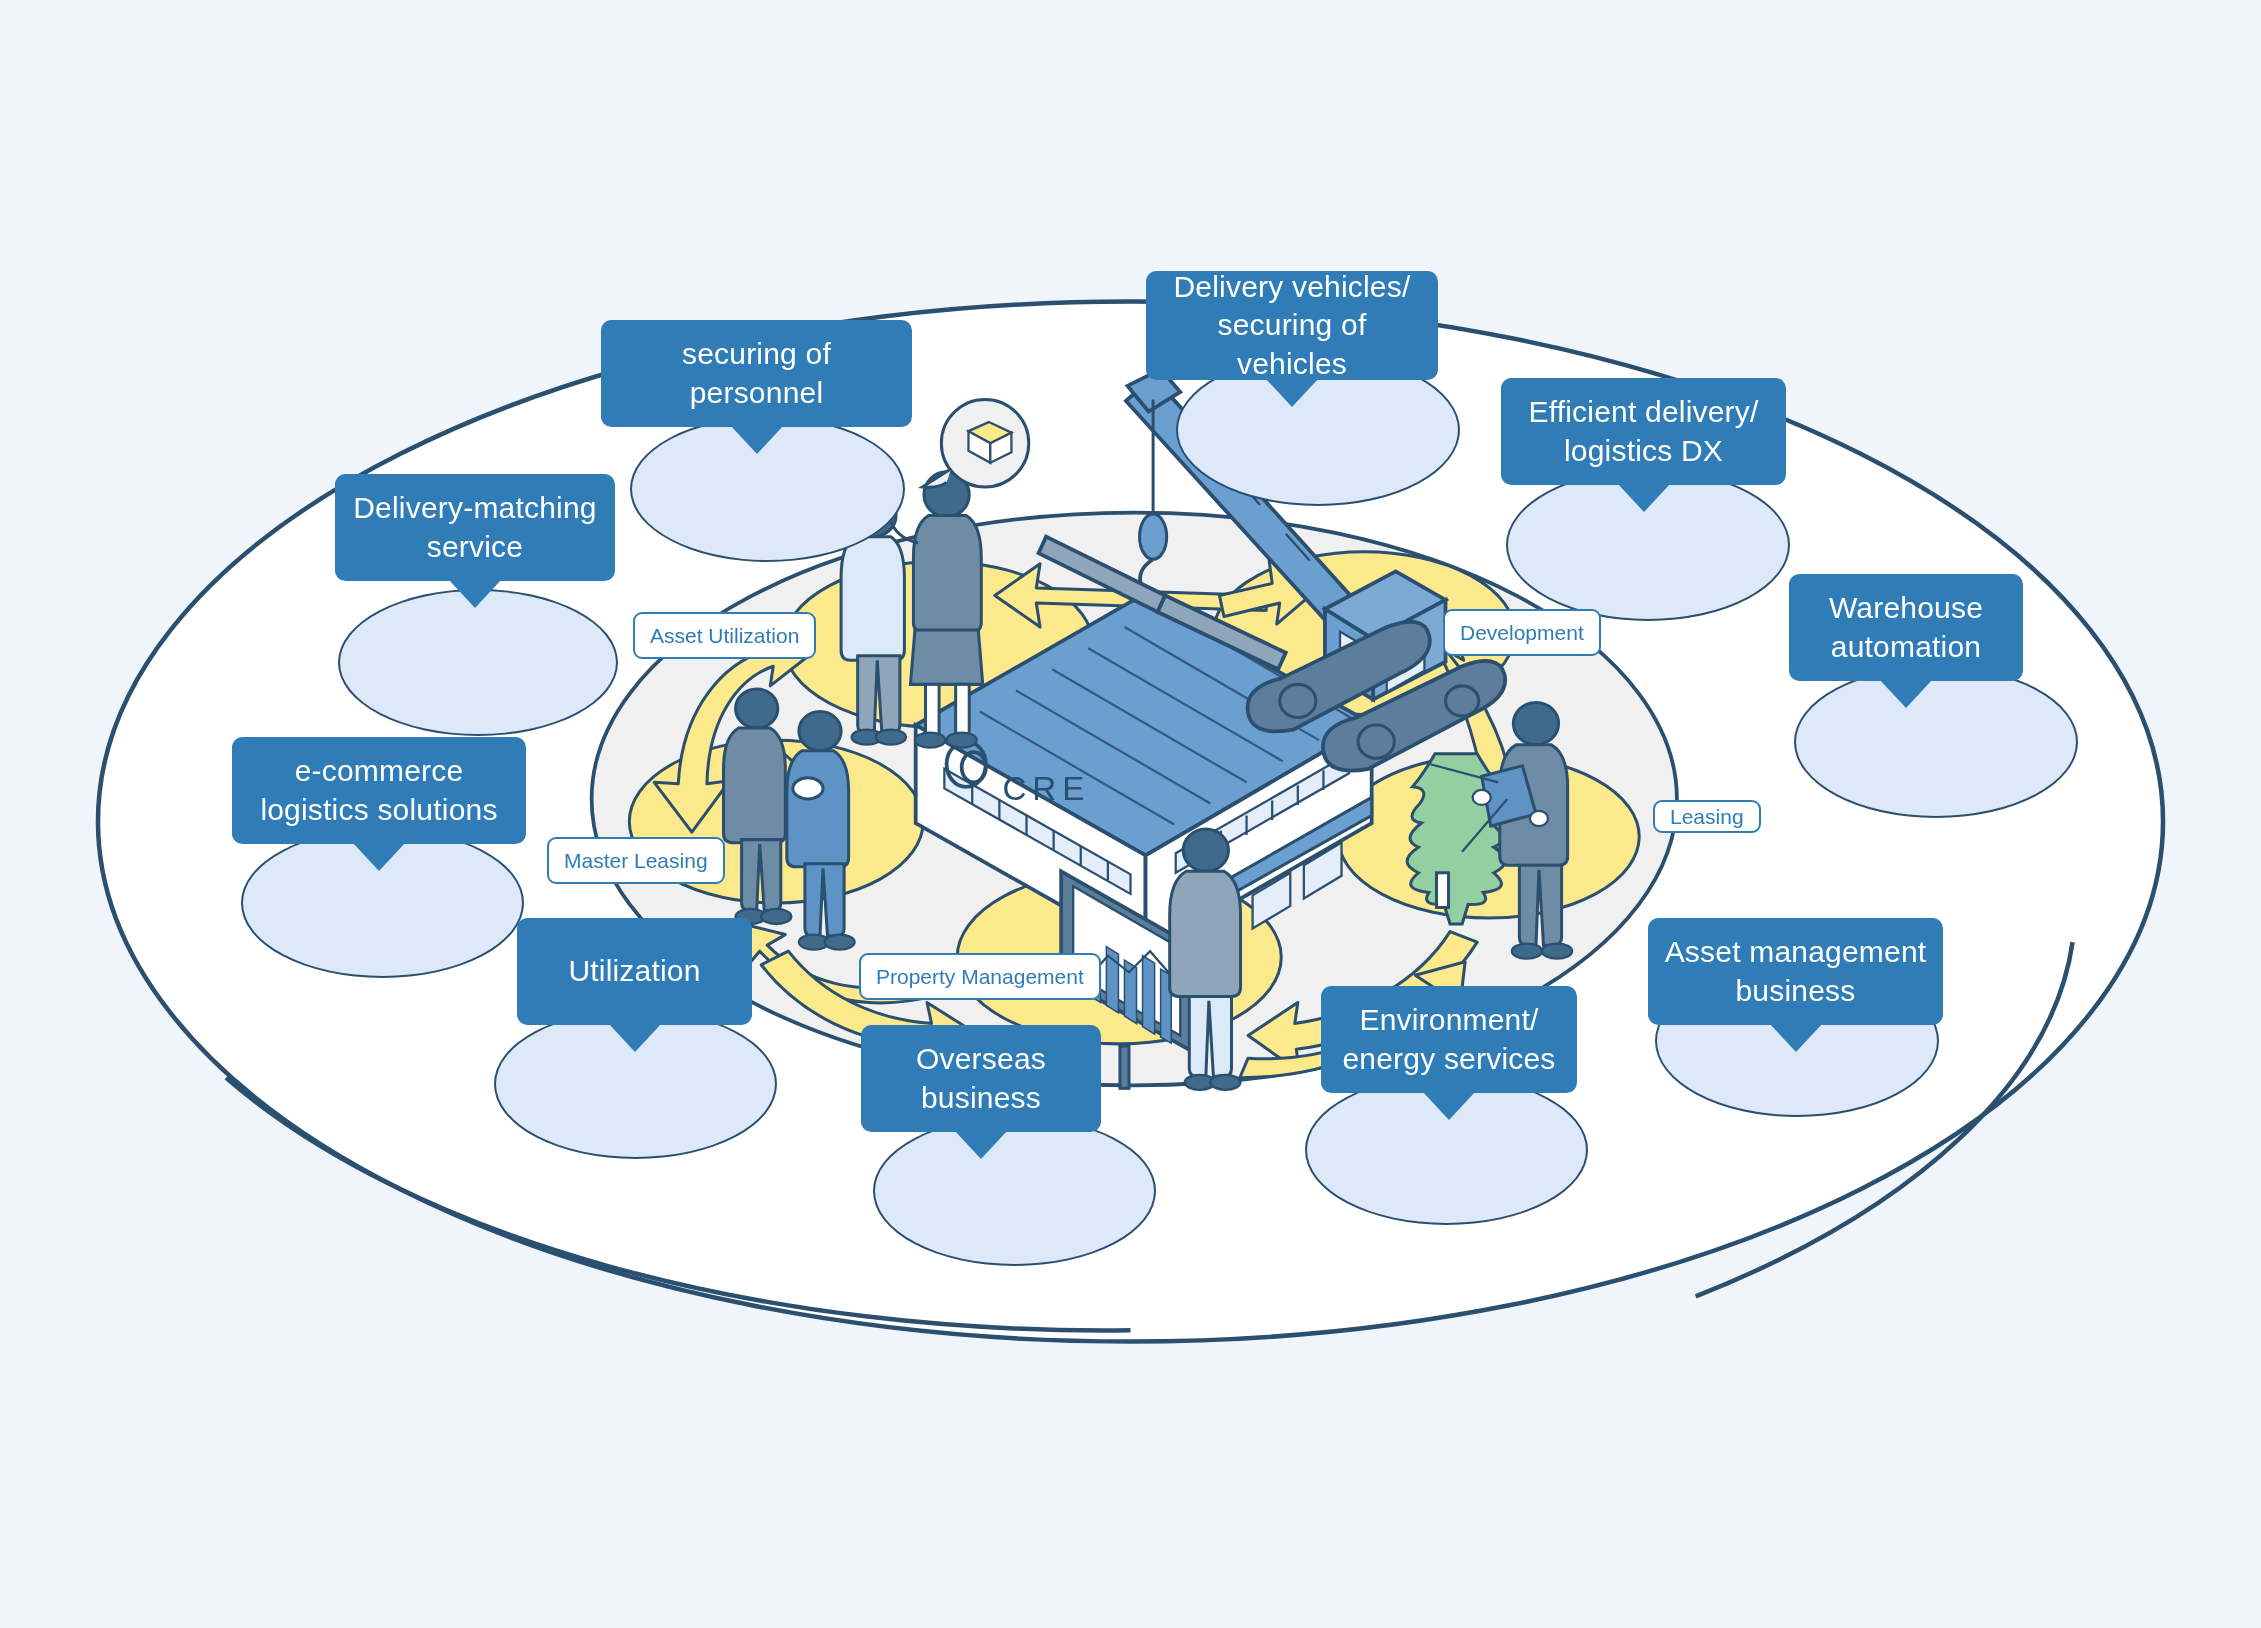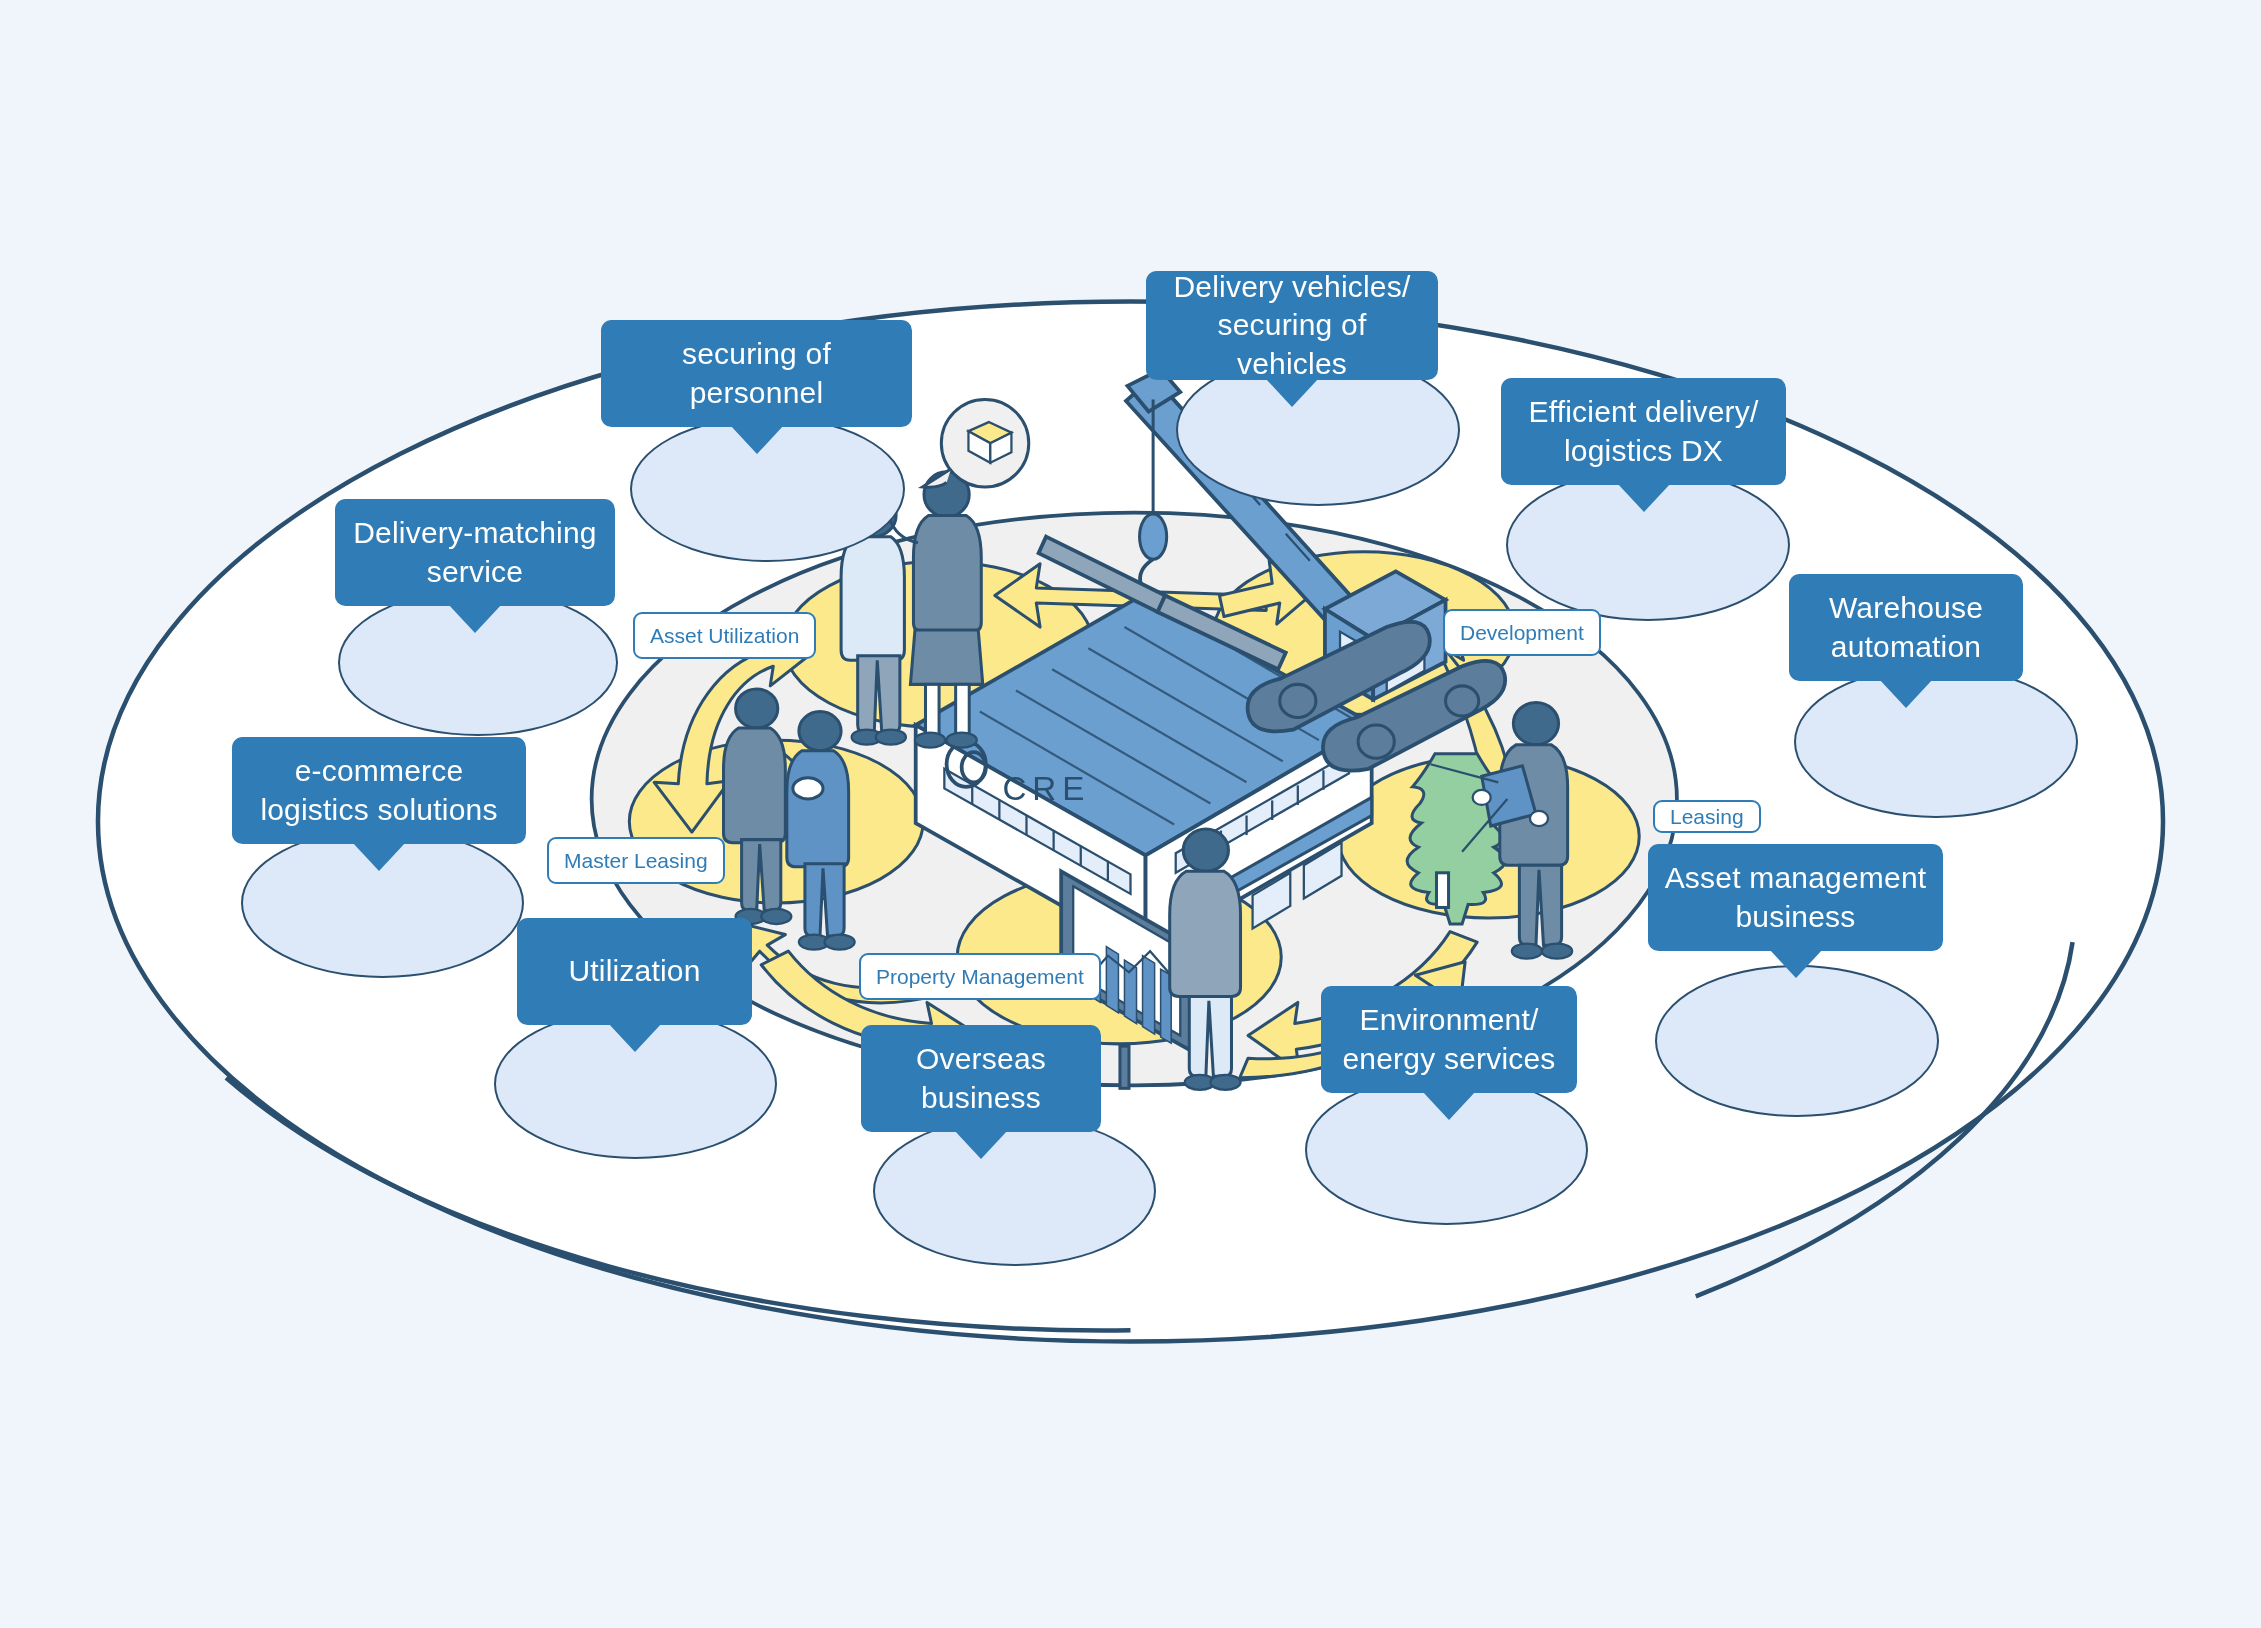--- a/index.html
+++ b/index.html
@@ -310,36 +310,36 @@
   <div class="callout" style="left:1146px;top:271px;width:292px;height:109px;">
     <span>Delivery vehicles/<br>securing of vehicles</span>
     <span class="tail"></span>
   </div>
 
   <div class="callout" style="left:1501px;top:378px;width:285px;height:107px;">
     <span>Efficient delivery/<br>logistics DX</span>
     <span class="tail"></span>
   </div>
 
-  <div class="callout" style="left:335px;top:499px;width:280px;height:107px;">
+  <div class="callout" style="left:335px;top:474px;width:280px;height:107px;">
     <span>Delivery-matching<br>service</span>
     <span class="tail"></span>
   </div>
 
   <div class="callout" style="left:1789px;top:574px;width:234px;height:107px;">
     <span>Warehouse<br>automation</span>
     <span class="tail"></span>
   </div>
 
   <div class="callout" style="left:232px;top:737px;width:294px;height:107px;">
     <span>e-commerce<br>logistics solutions</span>
     <span class="tail"></span>
   </div>
 
-  <div class="callout" style="left:1648px;top:844px;width:295px;height:107px;">
+  <div class="callout" style="left:1648px;top:918px;width:295px;height:107px;">
     <span>Asset management<br>business</span>
     <span class="tail"></span>
   </div>
 
   <div class="callout" style="left:517px;top:918px;width:235px;height:107px;">
     <span>Utilization</span>
     <span class="tail"></span>
   </div>
 
   <div class="callout" style="left:861px;top:1025px;width:240px;height:107px;">

